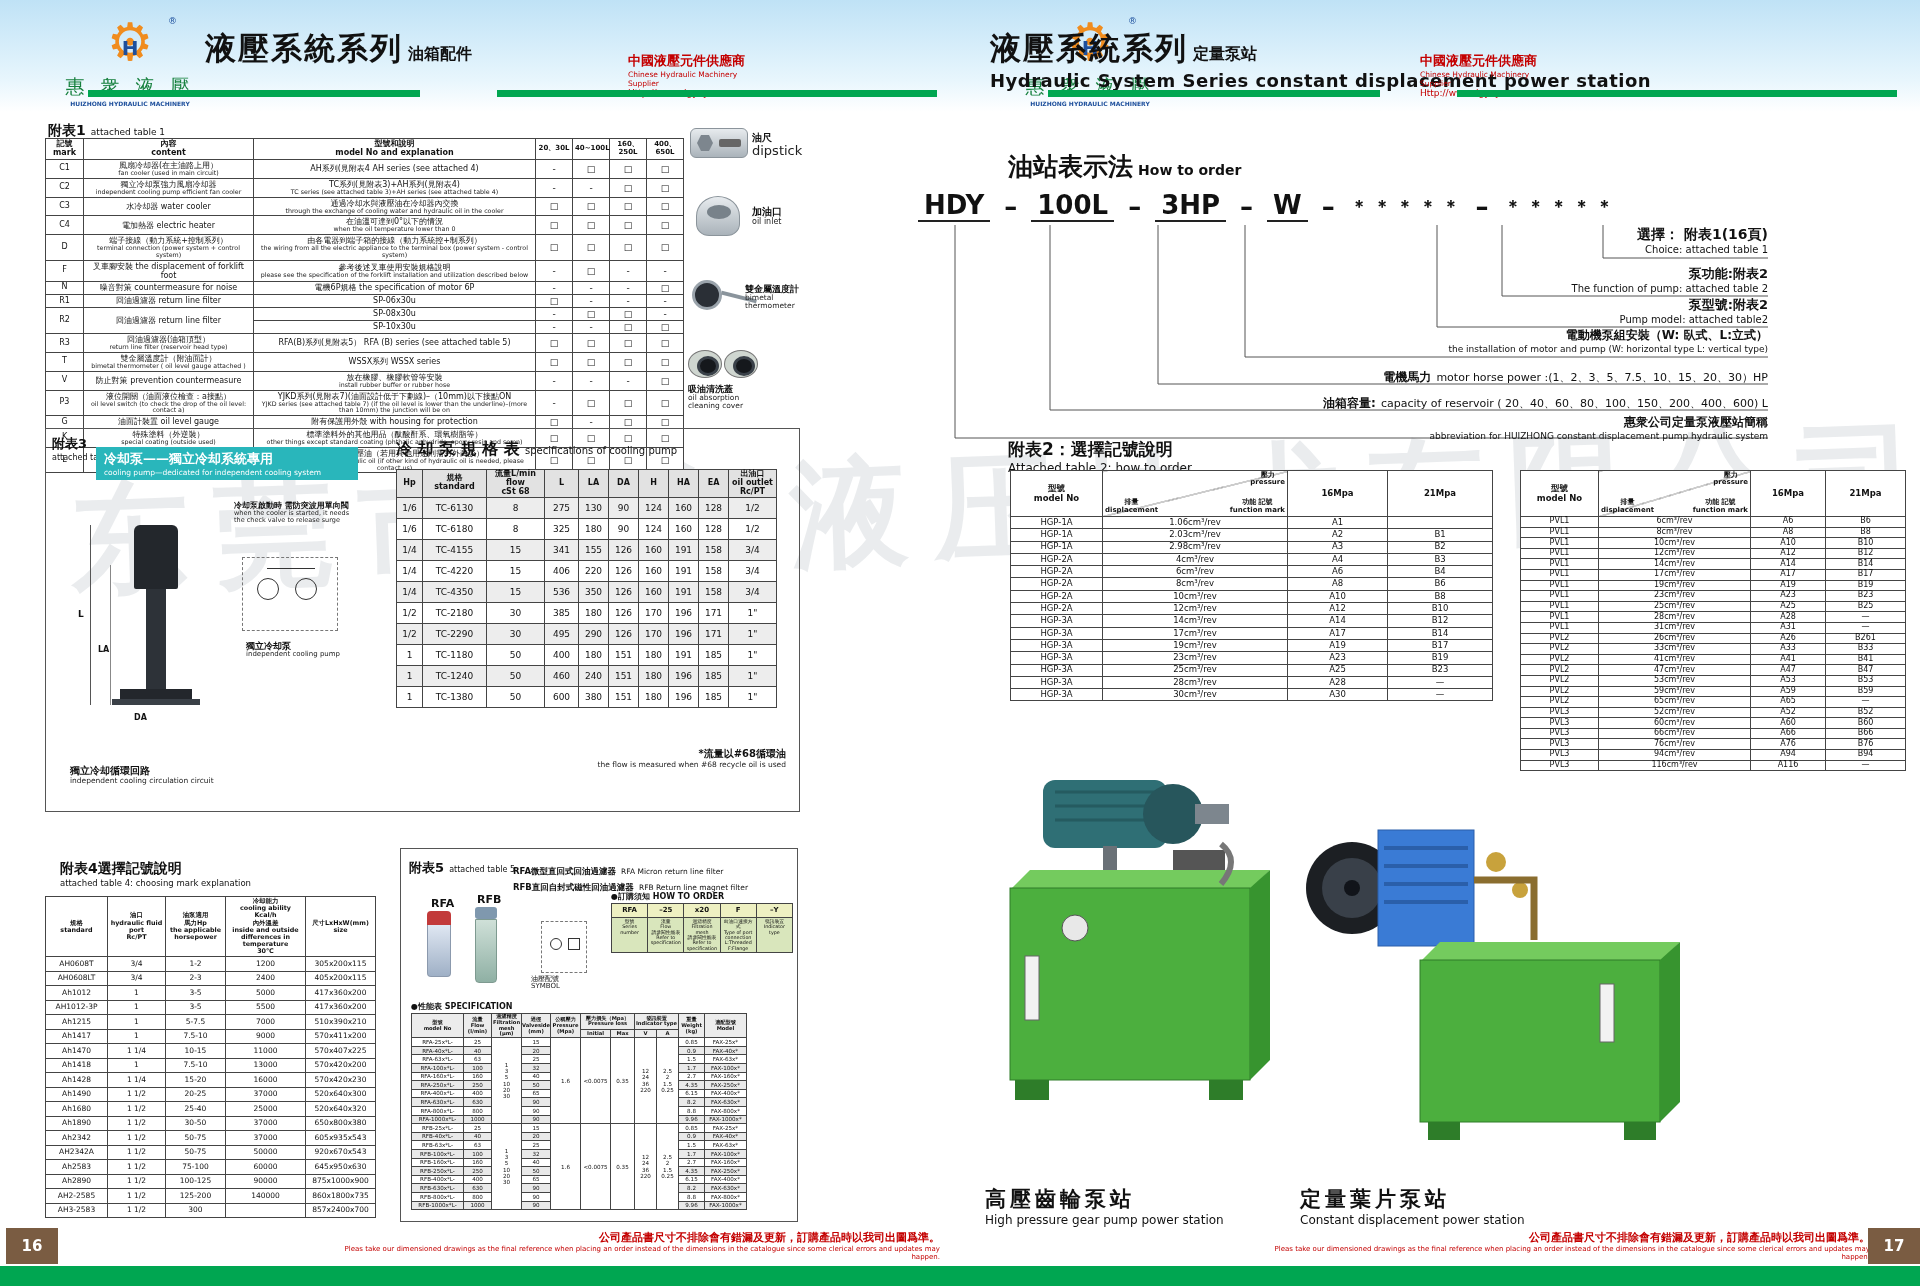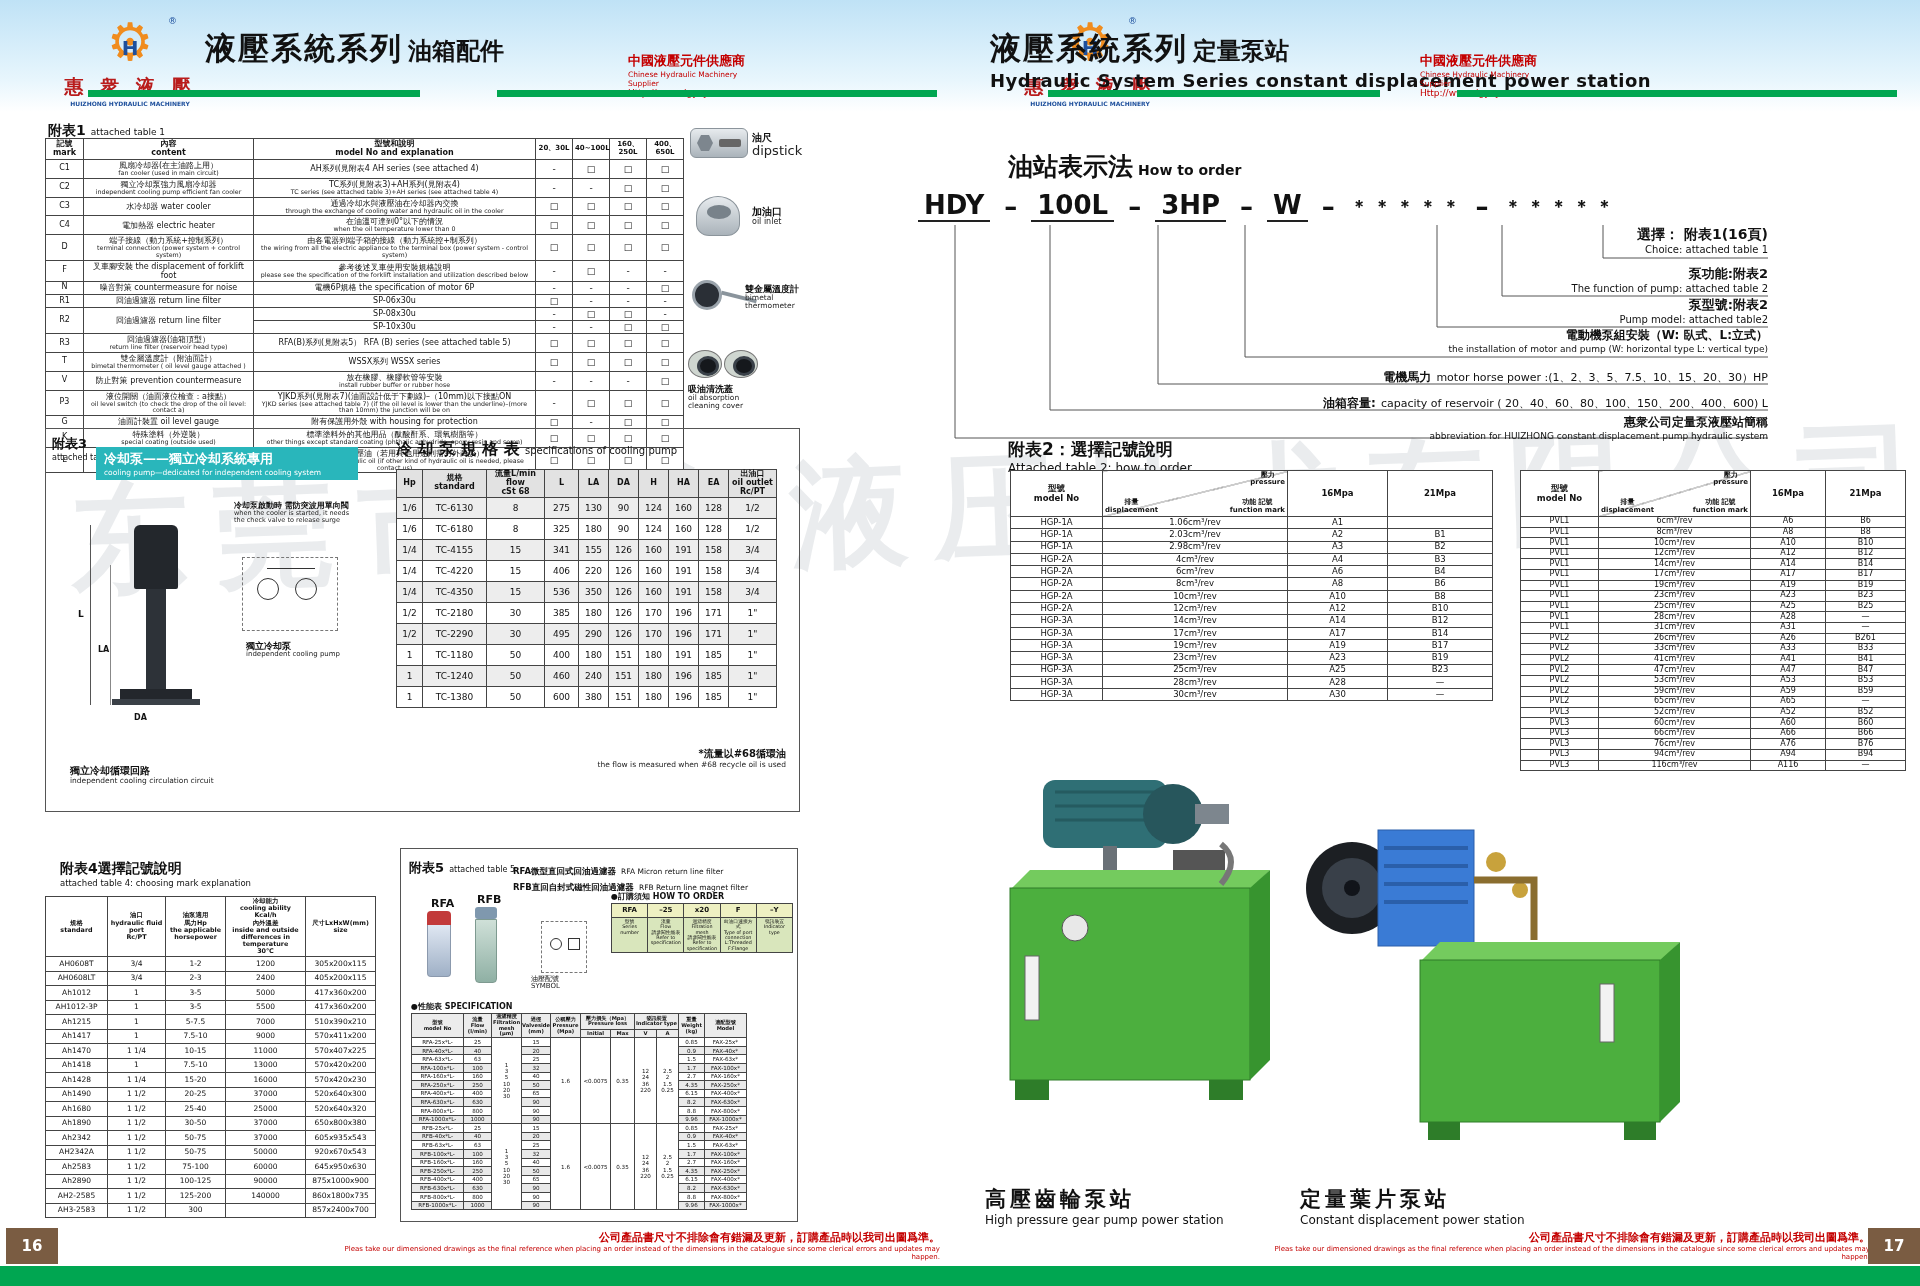--- a/index.html
+++ b/index.html
@@ -13,24 +13,24 @@
 .r{color:#c40000}
 .right{text-align:right}
 .ctr{}
 
 .hdrband{left:0;top:0;width:1920px;height:112px;background:linear-gradient(#bfe2f6,#e8f6fd 72%,#ffffff)}
 .gbar{height:7px;background:#00a651}
 .logo{width:150px;text-align:center}
 .gear{font-size:52px;color:#f08c1e;line-height:1}
 .gearH{position:absolute;left:50%;top:20px;transform:translateX(-50%);color:#1d4f9c;font-weight:bold;font-size:20px}
 .reg{position:absolute;right:28px;top:0;font-size:9px;color:#1d4f9c}
-.logocn{color:#b91c1c;font-weight:bold;font-size:19px;letter-spacing:5px}
+.logocn{color:#15803d;font-weight:normal;font-size:19px;letter-spacing:5px}
 .logoen{color:#1d4f9c;font-size:6px;font-weight:bold}
 .ptitle-cn{font-size:31px;font-weight:bold;letter-spacing:2px}
-.ptitle-sub{font-size:24px;font-weight:bold}
+.ptitle-sub{font-size:16px;font-weight:bold}
 .ptitle-en{font-size:18px;font-weight:bold;letter-spacing:.5px}
 .supp1{font-size:13px;font-weight:bold}
 .supp2{font-size:7.5px}
 .supp3{font-size:9px}
 
 table{border-collapse:collapse;background:#fff}
 th,td{border:1px solid #444;text-align:center;vertical-align:middle;line-height:1.12;padding:0 2px}
 thead th{font-weight:bold}
 
 .t1{font-size:8px;width:638px;table-layout:fixed}

